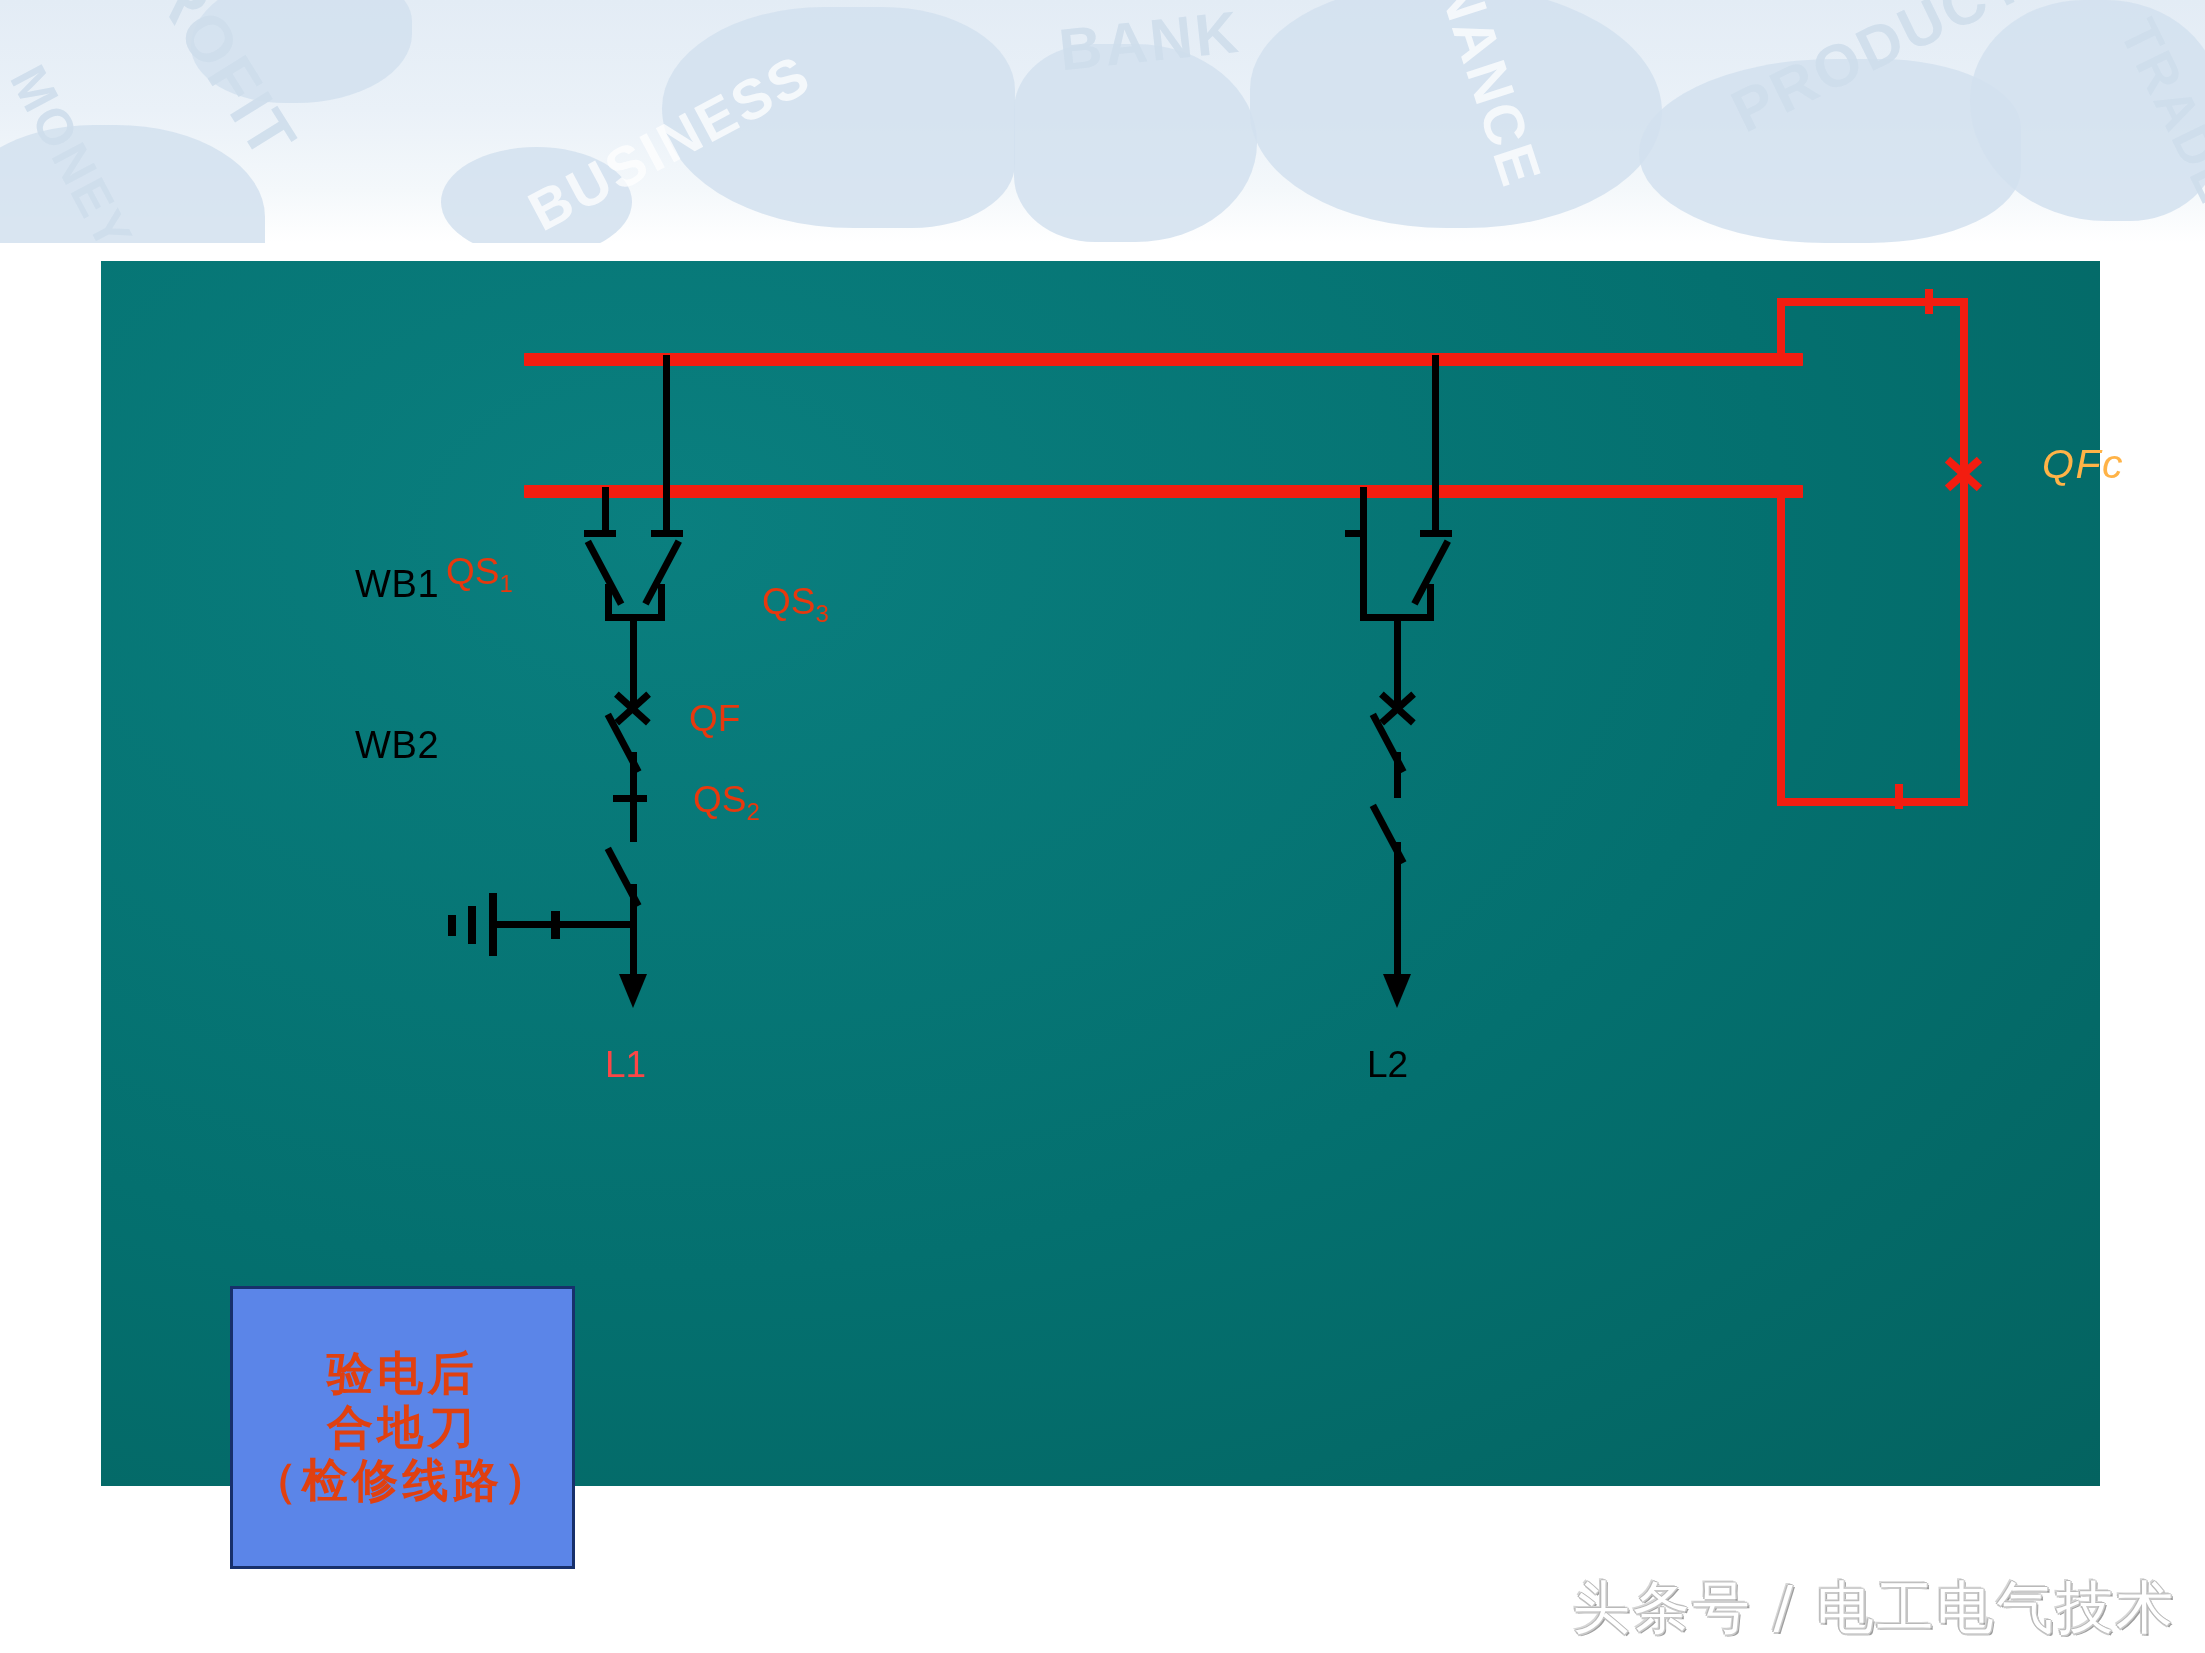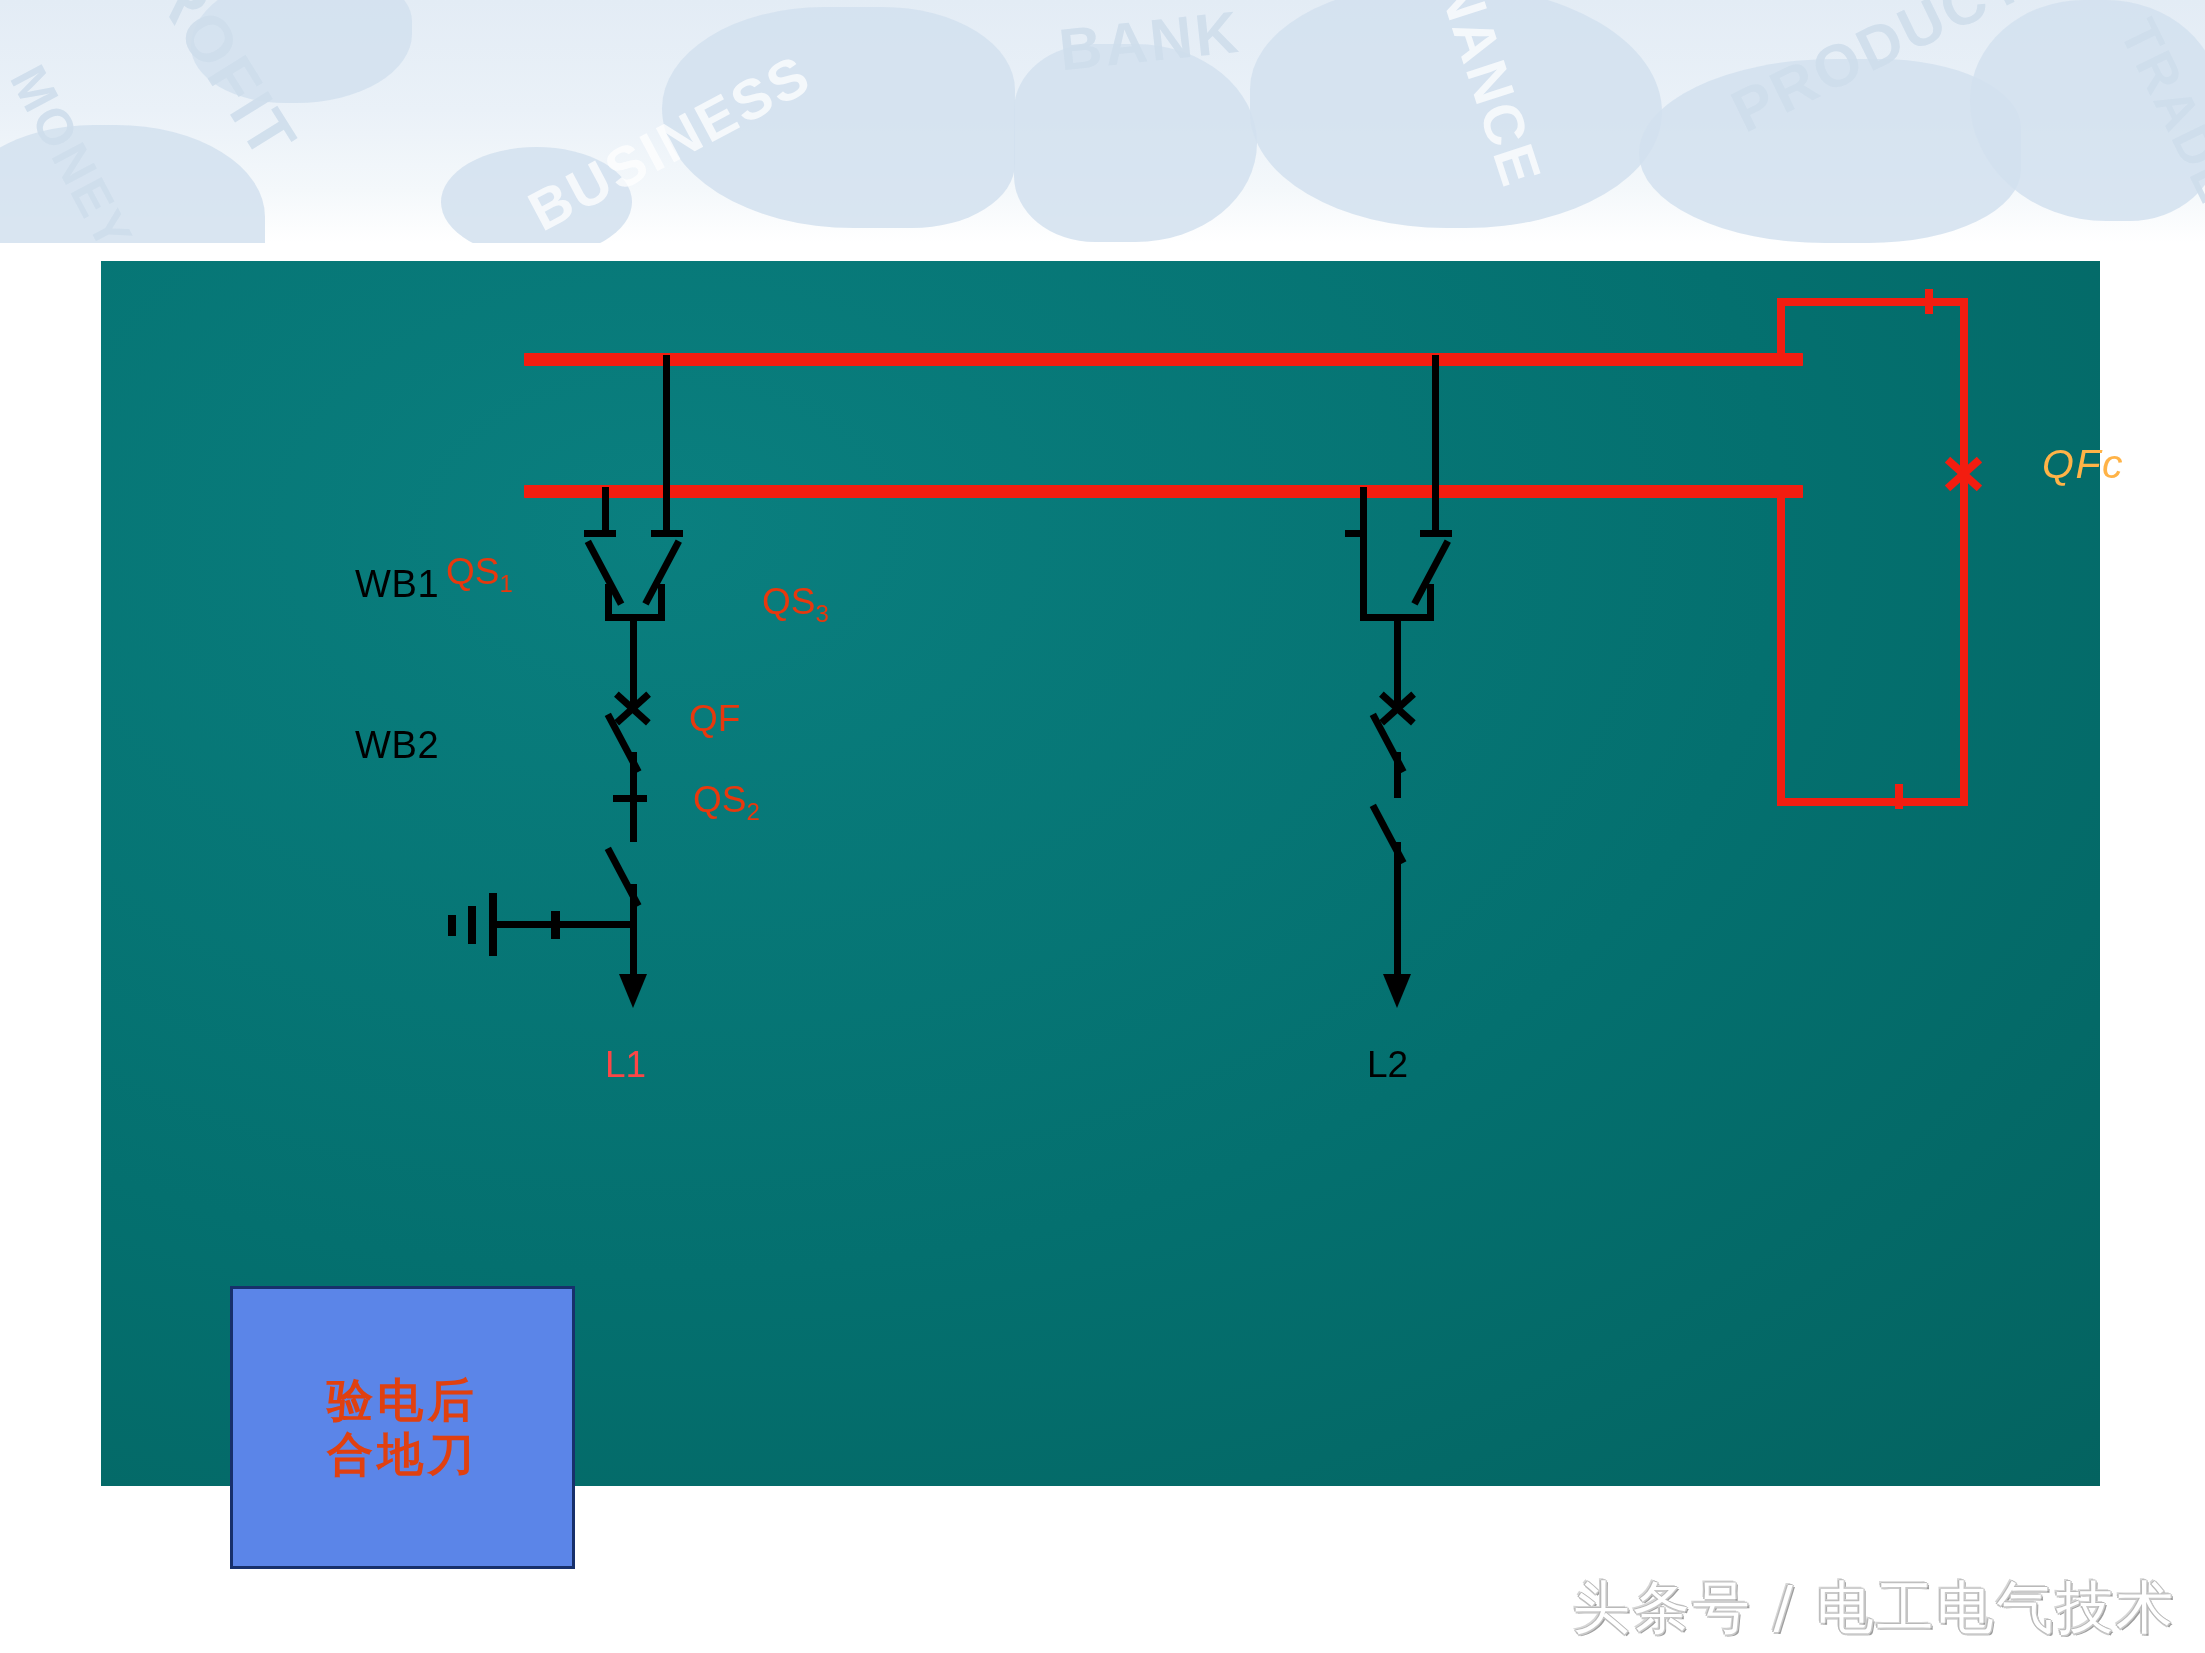--- a/index.html
+++ b/index.html
@@ -214,18 +214,19 @@
   <div class="rvline" style="left:1676px;top:229px;height:315px;"></div>
 
   <div class="lbl lbl-qfc" style="left:1941px;top:180px;">QFc</div>
 
   <svg id="callout-tail" viewBox="0 0 700 800" xmlns="http://www.w3.org/2000/svg">
     <polygon points="330,1045 530,905 490,1045" fill="#5b85e8" stroke="#17306b" stroke-width="5"></polygon>
   </svg>
   <div id="callout">
     <div>验电后</div>
     <div>合地刀</div>
+    <div>（检修线路）</div>
   </div>
 
 </div>
 
 <div id="footer">头条号 / 电工电气技术</div>
 
 
 </body></html>

